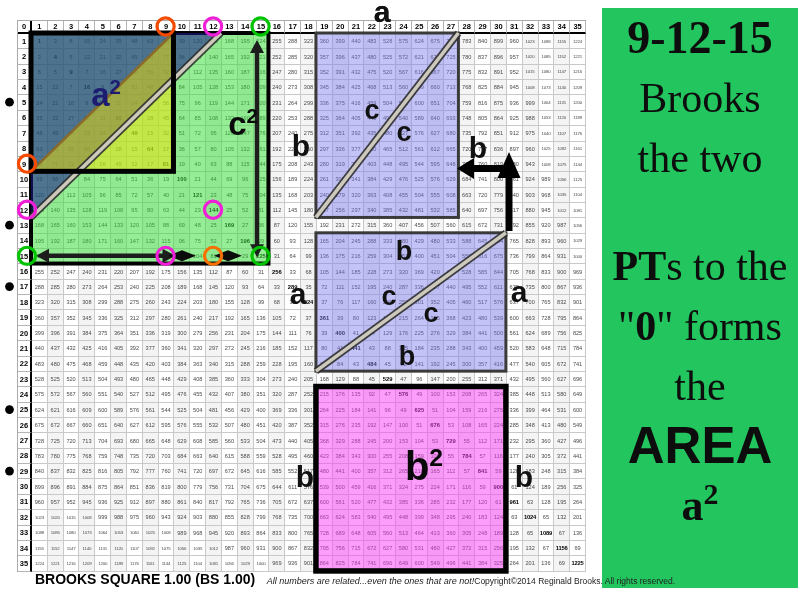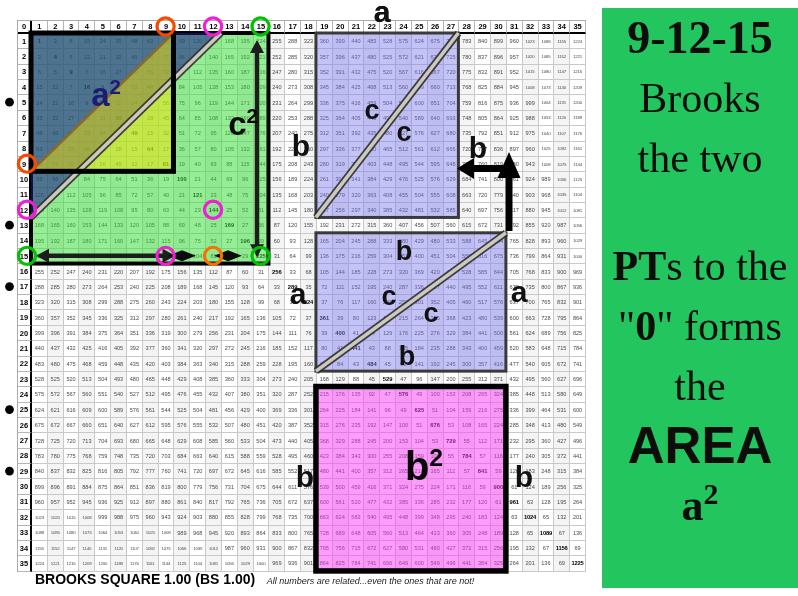--- a/index.html
+++ b/index.html
@@ -1400,20 +1400,21 @@
     <div class="dlabel" style="left: 524px; top: 477px; font-size: 30px; color: rgb(17, 17, 17);">b</div>
   </div>
 
 <div id="top-a" style="left:382px;top:12px;font-size:30px;color:#111">a</div>
 
 <div id="footer">
   <span class="f-left">
     <span class="f-title">BROOKS SQUARE 1.00 (BS 1.00)</span>
     <span class="f-tag">All numbers are related...even the ones that are not!</span>
   </span>
+  <span class="f-copy">Copyright©2014 Reginald Brooks. All rights reserved.</span>
 </div>
 
 <div id="sidebar" style="background: #22c55e;">
     <div class="sline" style="font-size: 46px;"><span style="font-weight: bold;">9-12-15</span></div>
     <div class="sline" style="font-size: 42px;"><span>Brooks</span></div>
     <div class="sline" style="font-size: 42px;"><span>the two</span></div>
     <div class="sline" style="font-size: 42px; margin-top: 48px;"><span style="font-weight: bold;">PT</span><span>s to the</span></div>
     <div class="sline" style="font-size: 42px;"><span>"</span><span style="font-weight: bold;">0</span><span>" forms</span></div>
     <div class="sline" style="font-size: 42px;"><span>the</span></div>
     <div class="sline" style="font-size: 51px;"><span class="sans" style="font-weight: bold;">AREA</span></div>

